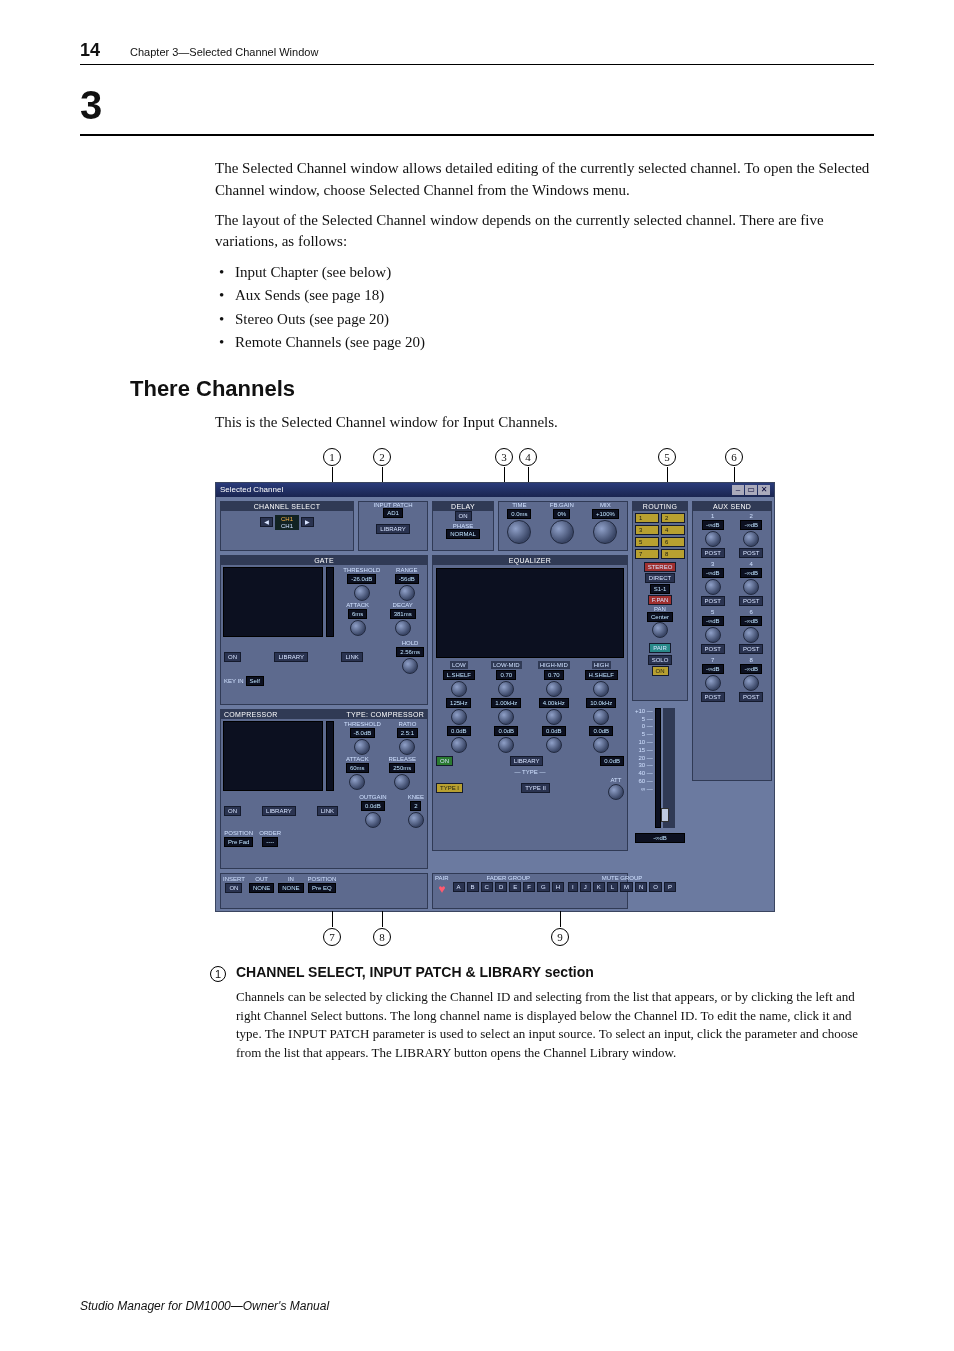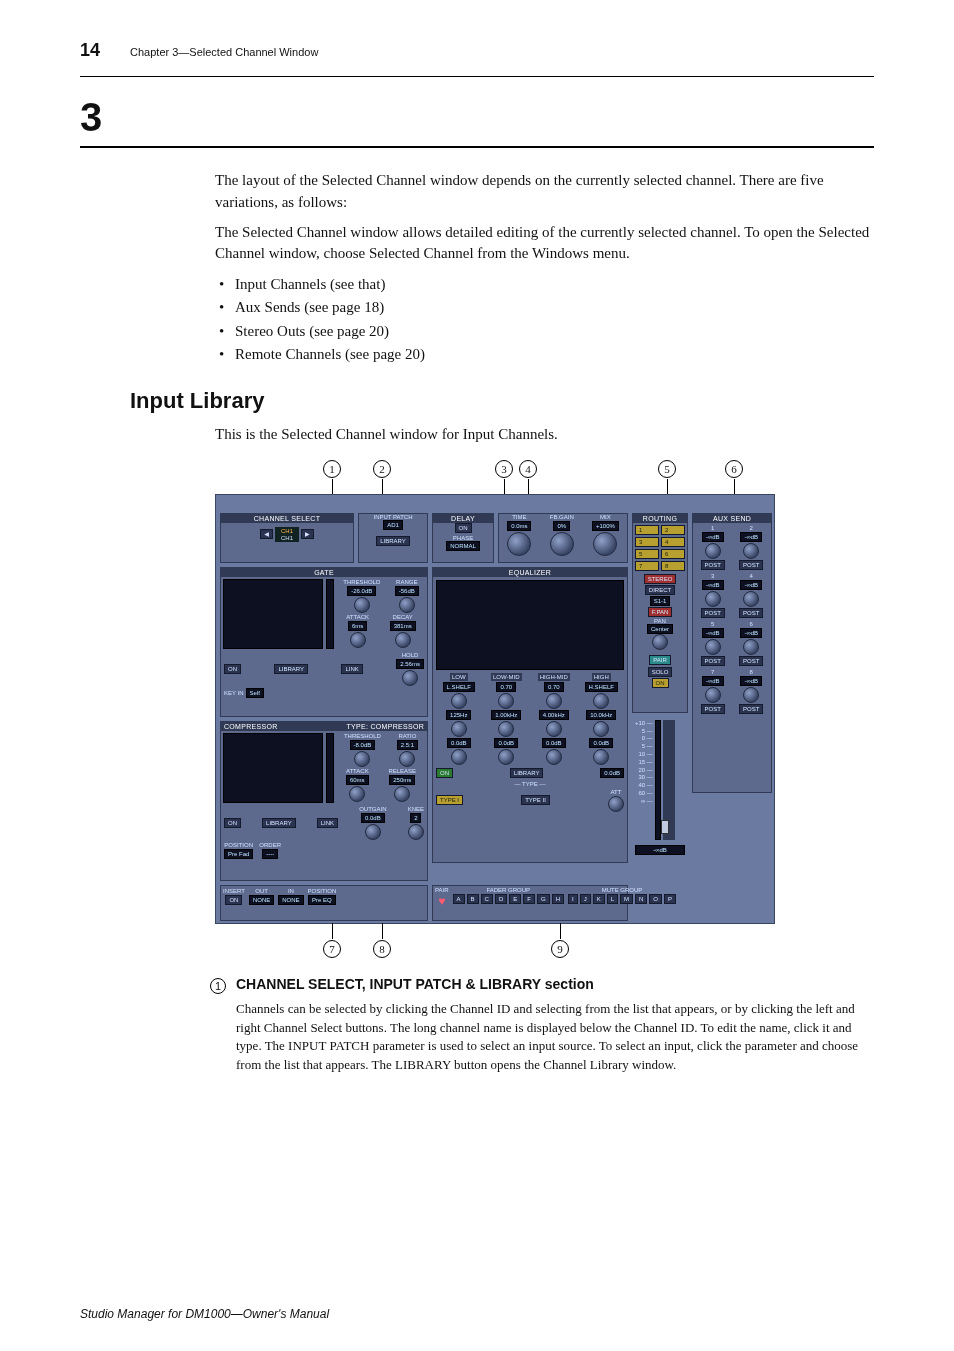--- a/index.html
+++ b/index.html
@@ -9,21 +9,21 @@
     width: 954px;
     min-height: 1351px;
     padding: 40px 80px 50px 80px;
     color: #111;
     position: relative;
   }
   .header-row {
     display: flex;
     align-items: baseline;
     border-bottom: 1px solid #000;
-    padding-bottom: 15px;
+    padding-bottom: 3px;
     margin-bottom: 18px;
   }
   .page-number {
     font-weight: bold;
     font-size: 18px;
     margin-right: 30px;
     font-family: "Helvetica Neue", Arial, sans-serif;
   }
   .running-head {
     font-size: 11px;
@@ -202,51 +202,51 @@
     font-size: 14px;
   }
   .legend-body {
     font-size: 13px;
     line-height: 1.45;
     margin-left: 156px;
     margin-top: 2px;
   }
   .footer {
     position: absolute;
-    bottom: 30px;
+    bottom: 38px;
     left: 80px;
     font-style: italic;
     font-size: 12px;
     font-family: "Helvetica Neue", Arial, sans-serif;
   }
 </style>
 </head>
 <body>
 
 <div class="header-row">
   <span class="page-number">14</span>
   <span class="running-head">Chapter 3—Selected Channel Window</span>
 </div>
 
 <div class="chapter-title-row">
   <span class="chapter-num">3</span>
 </div>
 
 <div class="body-indent">
+  <p class="para">The Selected Channel window allows detailed editing of the currently selected channel. To open the Selected Channel window, choose Selected Channel from the Windows menu.</p>
   <p class="para">The layout of the Selected Channel window depends on the currently selected channel. There are five variations, as follows:</p>
-  <p class="para">The Selected Channel window allows detailed editing of the currently selected channel. To open the Selected Channel window, choose Selected Channel from the Windows menu.</p>
   <ul class="bullets">
-    <li>Input Channels (see that)</li>
+    <li>Input Chapter (see below)</li>
     <li>Aux Sends (see page 18)</li>
     <li>Stereo Outs (see page 20)</li>
     <li>Remote Channels (see page 20)</li>
   </ul>
 </div>
 
-<h2 class="h2">Input Library</h2>
+<h2 class="h2">There Channels</h2>
 <p class="para body-indent">This is the Selected Channel window for Input Channels.</p>
 
 <div class="shot-wrap">
 
   <div class="callout-row">
     <div class="callout top" style="left:108px">
         <span>1</span>
         <span class="stem"></span>
       </div>
     <div class="callout top" style="left:158px">
@@ -266,20 +266,28 @@
         <span class="stem"></span>
       </div>
     <div class="callout top" style="left:510px">
         <span>6</span>
         <span class="stem"></span>
       </div>
   </div>
 
   <div class="shot">
 
+    <div class="titlebar">
+      <span>Selected Channel</span>
+      <div class="winbtns">
+        <span class="winbtn">–</span>
+        <span class="winbtn">▭</span>
+        <span class="winbtn">✕</span>
+      </div>
+    </div>
 
     <div class="panel" style="left:4px; top:18px; width:134px; height:50px;">
       <div class="sect-lbl">CHANNEL SELECT</div>
       <div class="row" style="justify-content:center; margin:4px;">
         <span class="btn">◀</span>
         <div class="col" style="background:#122; padding:1px 6px;">
           <span class="tiny" style="color:#ffb64a">CH1</span>
           <span class="tiny">CH1</span>
         </div>
         <span class="btn">▶</span>

